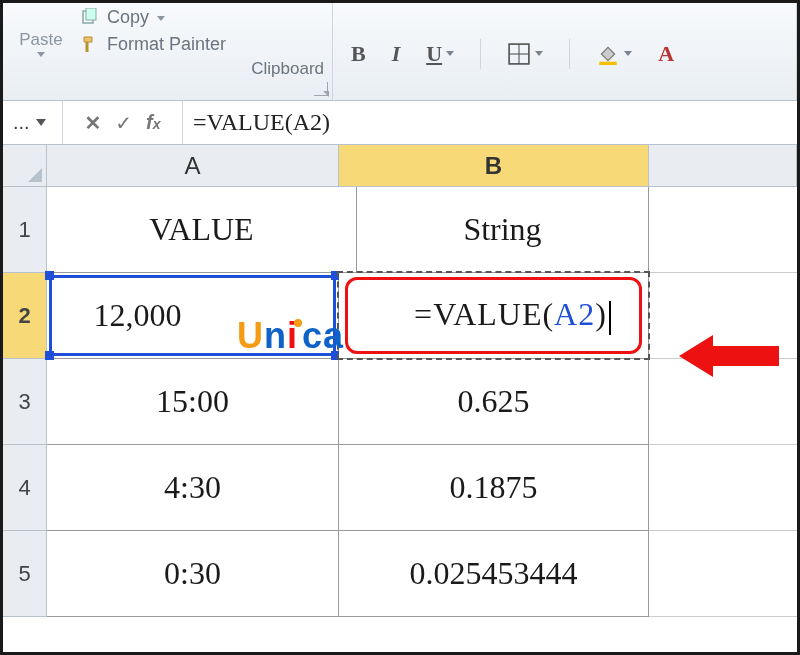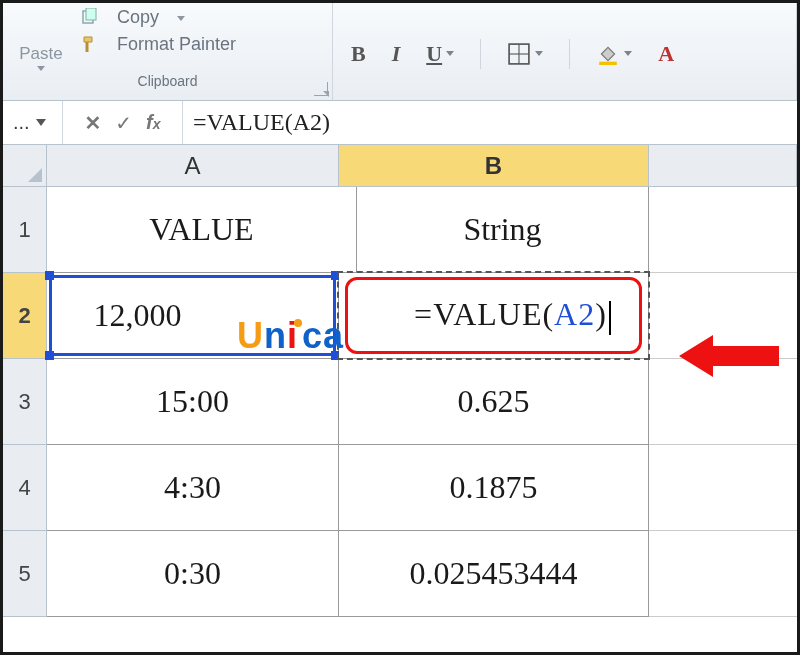--- a/index.html
+++ b/index.html
@@ -21,32 +21,32 @@
     color: #7a8590;
   }
   .rib-group {
     display: flex;
     flex-direction: column;
     border-right: 1px solid #cfd6dd;
     padding: 4px 8px 0 8px;
     position: relative;
   }
   .rib-group-label {
-    text-align: center;
-    font-size: 14px;
+    text-align: right;
+    font-size: 17px;
     color: #6a7480;
-    padding: 2px 0 11px 0;
+    padding: 2px 0 21px 0;
     border-top: 0;
   }
   .rib-top { flex: 1; display: flex; }
   .paste-block { display: flex; flex-direction: column; align-items: center; width: 60px; justify-content: flex-end; }
   .paste-label { font-size: 17px; color: #8b96a2; }
   .paste-drop { width:0;height:0;border-left:4px solid transparent;border-right:4px solid transparent;border-top:5px solid #8b96a2;margin-top:2px;}
   .clip-right { display:flex;flex-direction:column;gap:6px;padding-left:8px;}
-  .clip-item { display:flex;align-items:center;gap:16px;font-size:18px;color:#6a7480;}
+  .clip-item { display:flex;align-items:center;gap:6px;font-size:18px;color:#6a7480;}
   .ico { width:22px;height:20px;display:inline-flex;align-items:center;justify-content:center;}
   .ico svg { width:100%;height:100%; }
   .grp-font { flex:1; }
   .font-controls { display:flex;gap:26px;align-items:center;padding:6px 10px;font-size:22px;font-family:"Times New Roman",serif;font-weight:bold;color:#555;}
   .font-controls .btn { display:flex;align-items:center;gap:4px;position:relative;}
   .font-controls .drop { width:0;height:0;border-left:4px solid transparent;border-right:4px solid transparent;border-top:5px solid #7a8590;}
   .font-controls .sep { width:1px;height:30px;background:#cfd6dd;}
   .dialog-launch{position:absolute;right:4px;bottom:4px;width:14px;height:14px;border:1px solid #9aa4af;border-top:none;border-left:none;}
   .dialog-launch::after{content:"";position:absolute;right:-2px;bottom:-2px;width:0;height:0;border-left:6px solid transparent;border-top:6px solid #9aa4af;}
   

